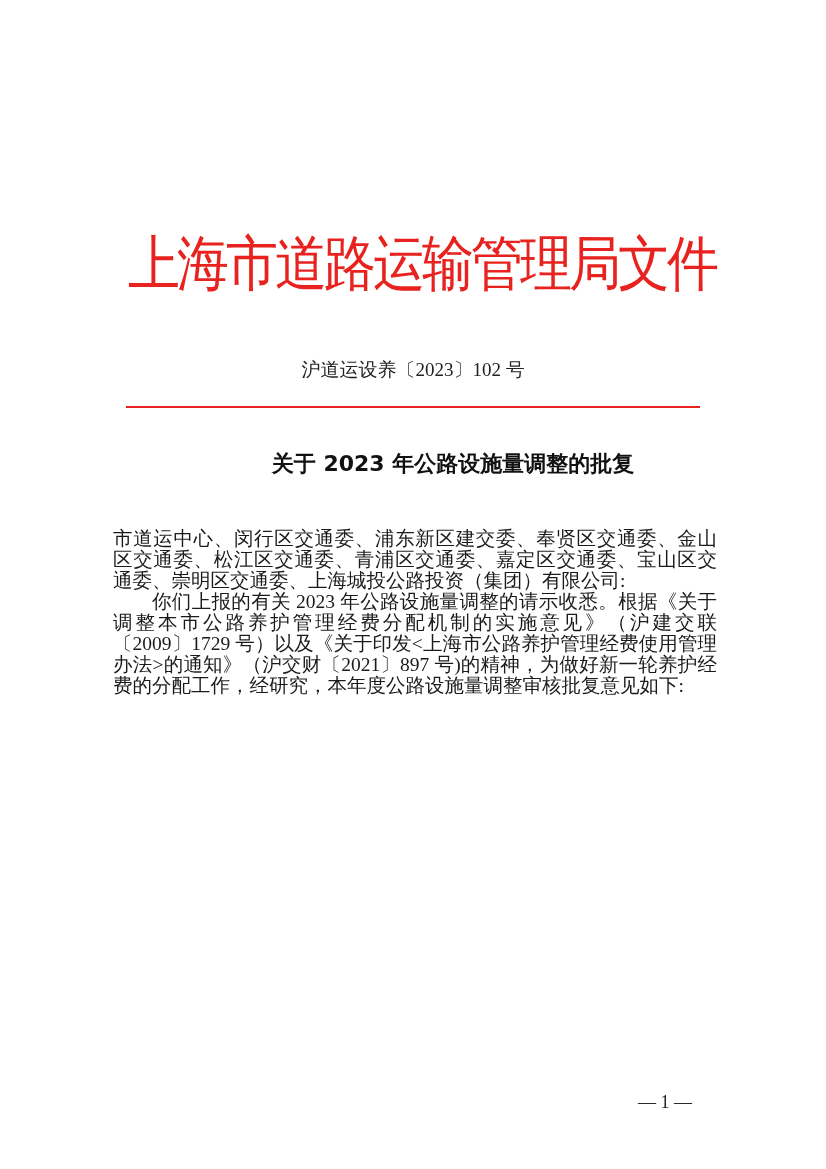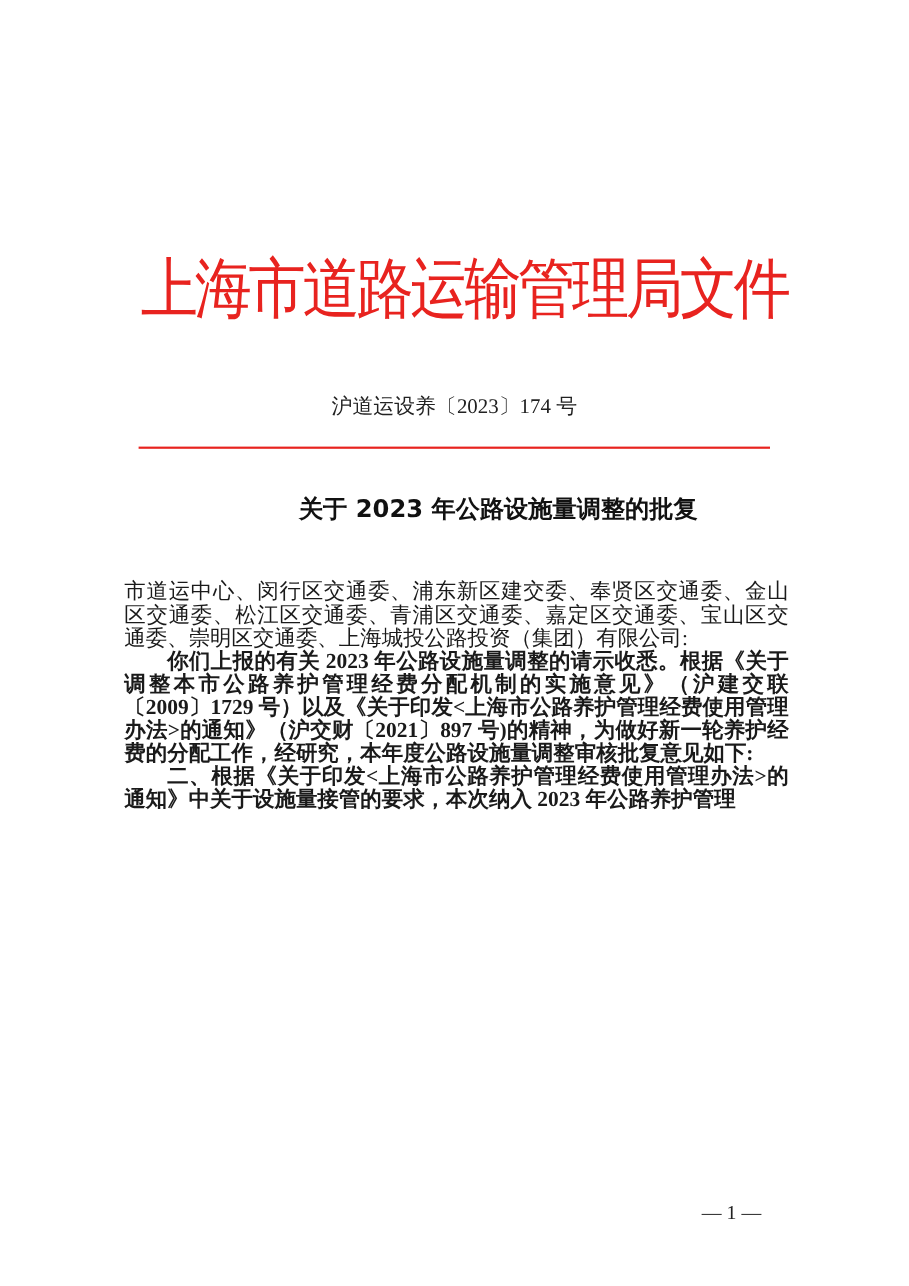--- a/index.html
+++ b/index.html
@@ -20,33 +20,32 @@
     position:absolute; left:0; width:826px; top:449px; text-align:center;
     font-family:"DejaVu Sans","Liberation Sans",sans-serif; font-weight:bold;
     font-size:22px; color:#111; line-height:30px;padding-left:40px;
   }
   .body {
     position:absolute; left:113px; top:528px; width:604px;
     font-family:"Liberation Serif","DejaVu Serif",serif; font-size:19.5px; color:#1a1a1a;
     line-height:21px; text-align:justify;
   }
   .body p { margin:0; }
-  .body p.indent { text-indent:2em;font-weight:bold; }
+  .body p.indent { text-indent:2em; }
   .footer {
     position:absolute; left:620px; top:1092px; width:90px; text-align:center;
     font-family:"Liberation Serif","DejaVu Serif",serif; font-size:18px; color:#222;
   }
 </style>
 </head>
 <body>
 
 <div class="page">
   <div class="masthead">上海市道路运输管理局文件</div>
-  <div class="docno">沪道运设养〔2023〕174 号</div>
+  <div class="docno">沪道运设养〔2023〕102 号</div>
   <div class="redline"></div>
   <div class="title">关于 2023 年公路设施量调整的批复</div>
   <div class="body">
     <p>市道运中心、闵行区交通委、浦东新区建交委、奉贤区交通委、金山区交通委、松江区交通委、青浦区交通委、嘉定区交通委、宝山区交通委、崇明区交通委、上海城投公路投资（集团）有限公司:</p>
     <p class="indent">你们上报的有关 2023 年公路设施量调整的请示收悉。根据《关于调整本市公路养护管理经费分配机制的实施意见》（沪建交联〔2009〕1729 号）以及《关于印发&lt;上海市公路养护管理经费使用管理办法&gt;的通知》（沪交财〔2021〕897 号)的精神，为做好新一轮养护经费的分配工作，经研究，本年度公路设施量调整审核批复意见如下:</p>
-    <p class="indent">二、根据《关于印发&lt;上海市公路养护管理经费使用管理办法&gt;的通知》中关于设施量接管的要求，本次纳入 2023 年公路养护管理</p>
   </div>
   <div class="footer">— 1 —</div>
 </div>
 
 </body></html>

